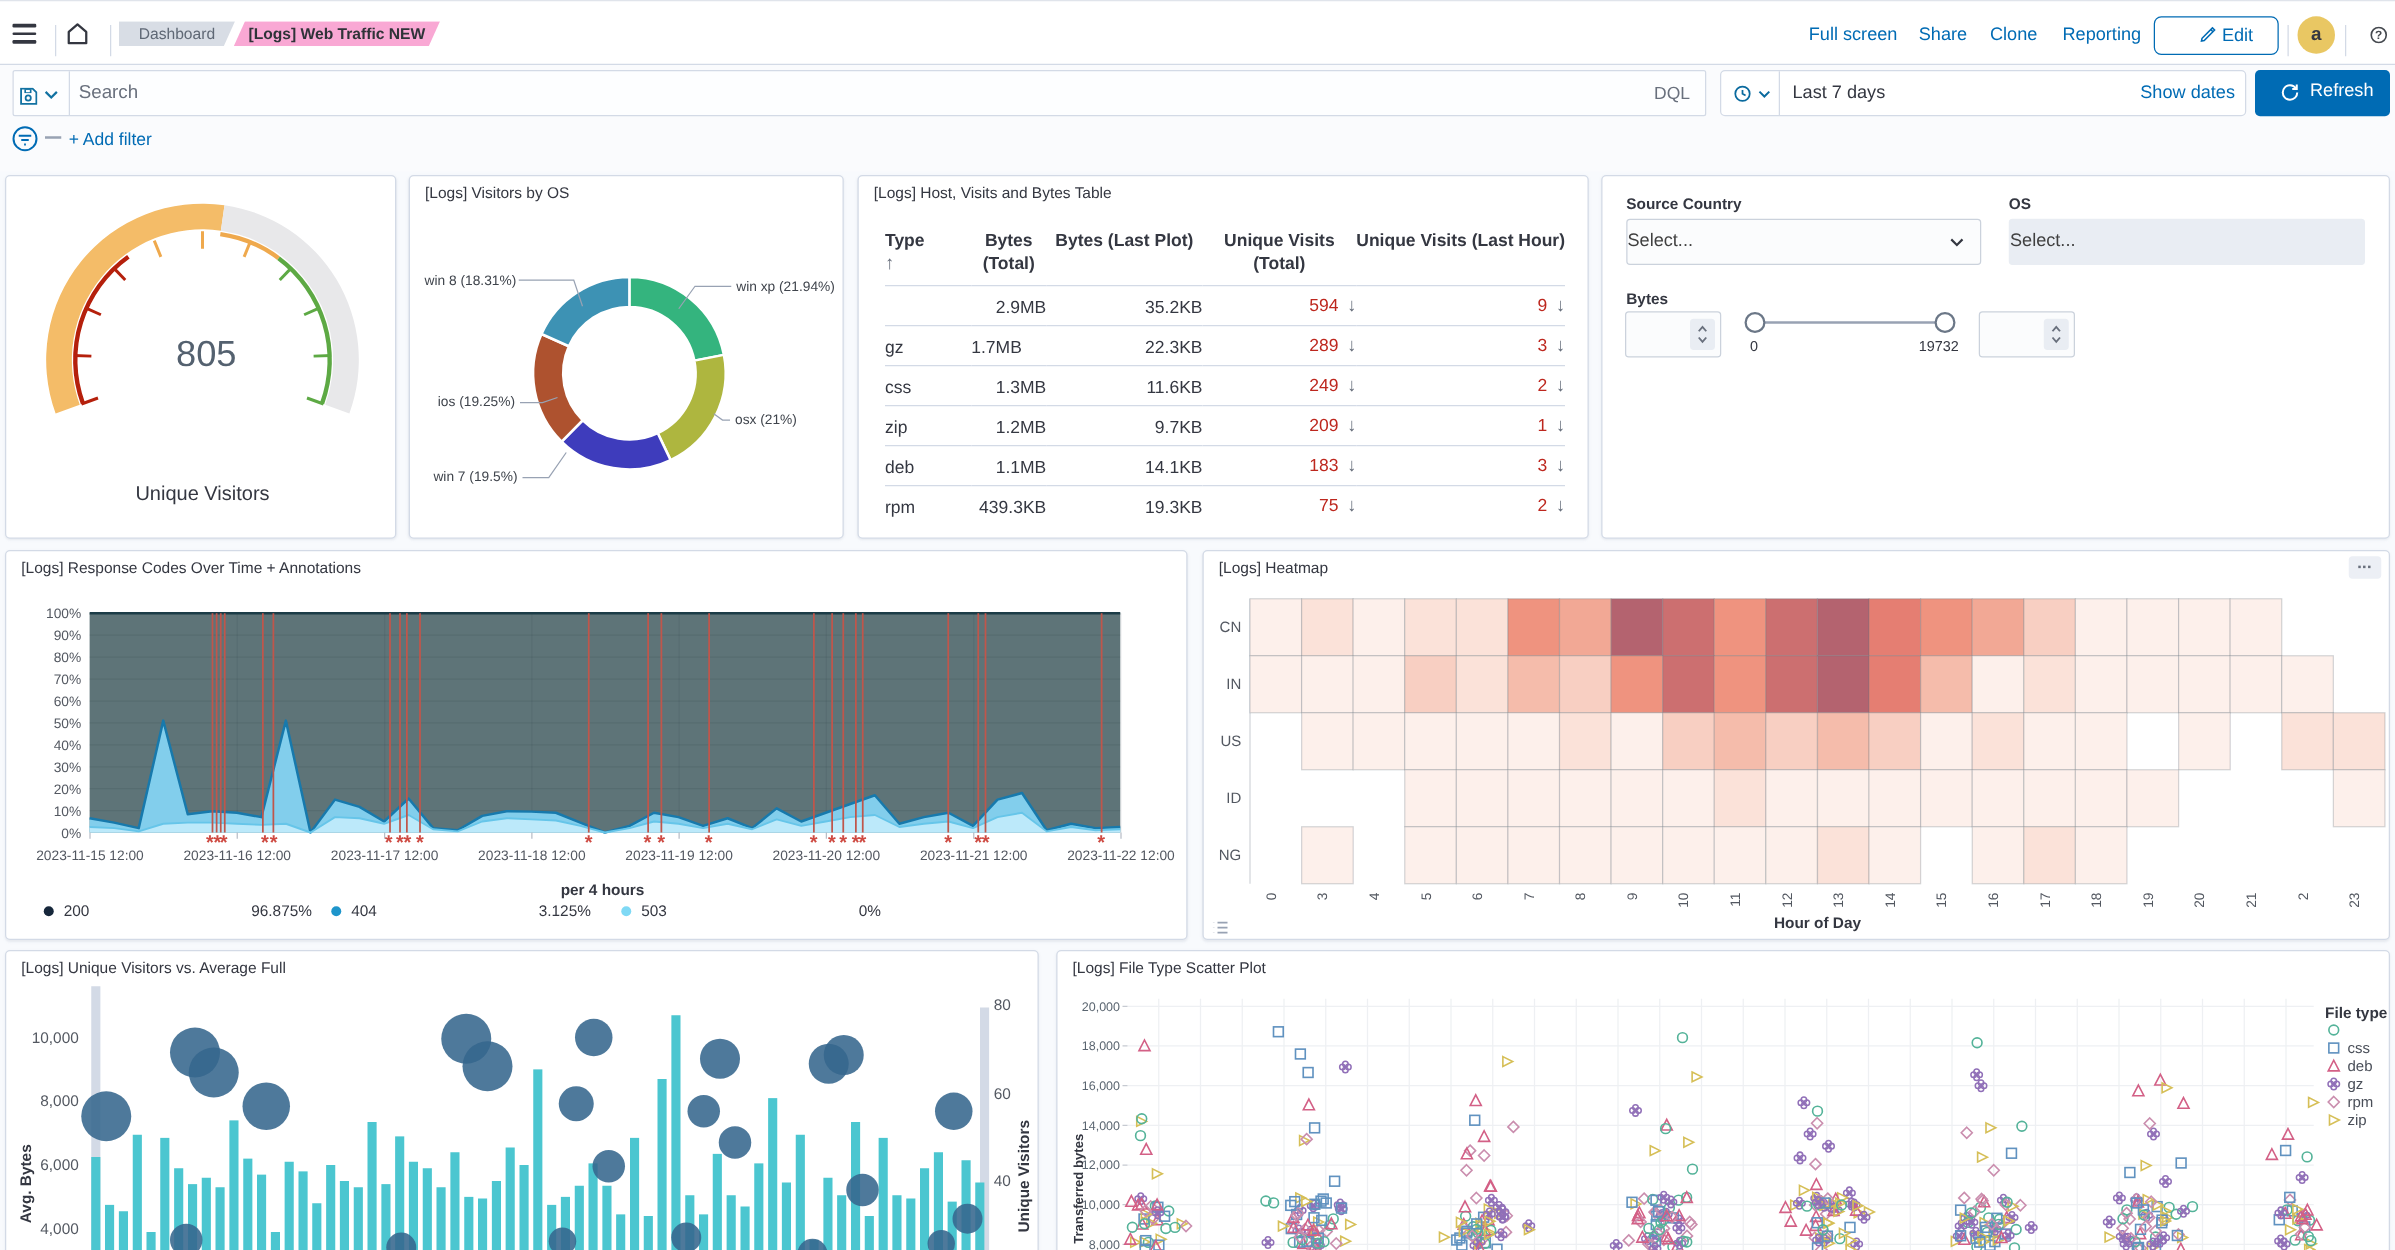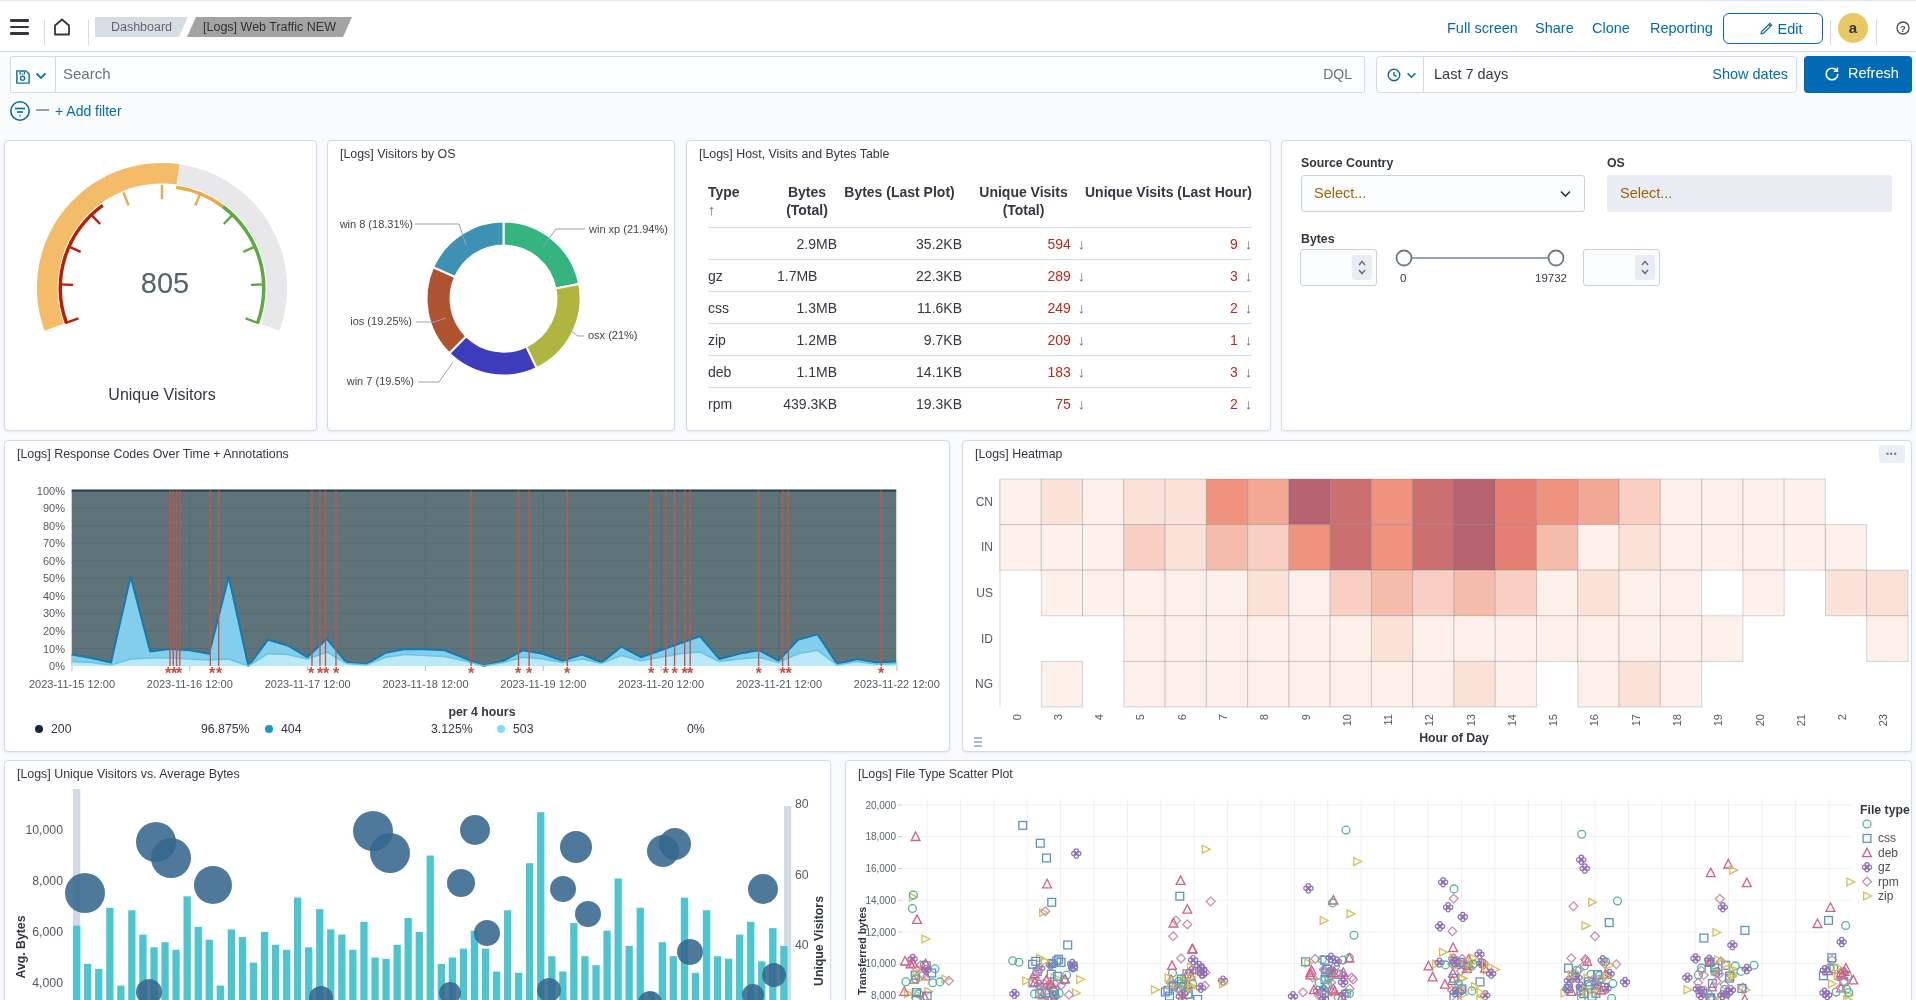--- a/index.html
+++ b/index.html
@@ -4,21 +4,21 @@
 <style>
 * { margin:0; padding:0; box-sizing:border-box; }
 html,body { width:1916px; height:1000px; overflow:hidden; font-family:"Liberation Sans",sans-serif; background:#F8FAFD; }
 .abs { position:absolute; }
 #header { position:absolute; left:0; top:0; width:1916px; height:52px; background:#fff; border-top:1px solid #E0E4EB; border-bottom:1px solid #D3DAE6; }
 .hdiv { position:absolute; top:19px; width:1px; height:25px; background:#D3DAE6; }
 #burger { position:absolute; left:10px; top:18px; width:19px; height:16px; }
 #burger div { height:2.6px; background:#343741; border-radius:1px; margin-bottom:4px; }
 .crumb { position:absolute; top:16px; height:20px; line-height:20px; font-size:12.5px; text-align:center; }
 .crumb1 { background:#D8DDE5; color:#5F6875; clip-path:polygon(0 0, 100% 0, calc(100% - 9px) 100%, 0 100%); }
-.crumb2 { background:#a3a3a3; color:#2F3338; font-weight:normal; clip-path:polygon(9px 0, 100% 0, calc(100% - 9px) 100%, 0 100%); }
+.crumb2 { background:#f9a8d4; color:#2F3338; font-weight:bold; clip-path:polygon(9px 0, 100% 0, calc(100% - 9px) 100%, 0 100%); }
 .toplink { position:absolute; top:19px; font-size:14.5px; color:#006BB4; }
 #editbtn { position:absolute; left:1723px; top:12px; width:100px; height:31px; border:1px solid #006BB4; border-radius:6px; color:#006BB4; font-size:14.5px; text-align:center; line-height:30px;padding-left:16px; }
 #avatar { position:absolute; left:1838px; top:12px; width:30px; height:30px; border-radius:50%; background:#E9C763; color:#343741; font-size:15px; font-weight:bold; text-align:center; line-height:30px; }
 #searchrow { position:absolute; left:0; top:52px; width:1916px; height:85px; background:#FAFBFD; }
 #searchbox { position:absolute; left:10px; top:4px; width:1355px; height:37px; background:#FDFEFF; border:1px solid #D3DAE6; border-radius:2px; }
 #savebtn { position:absolute; left:0; top:0; width:45px; height:35px; border-right:1px solid #D3DAE6; }
 #searchph { position:absolute; left:52px; top:8px; font-size:15px; color:#69707D; }
 #dql { position:absolute; right:12px; top:9px; font-size:14px; color:#69707D; }
 #datebox { position:absolute; left:1376px; top:4px; width:421px; height:37px; background:#fff; border:1px solid #D3DAE6; border-radius:4px; }
 #last7 { position:absolute; left:57px; top:9px; font-size:14.5px; color:#343741; }
@@ -29,21 +29,21 @@
 .panel > svg { position:absolute; left:0; top:0; }
 .ptitle { position:absolute; left:12px; top:6px; font-size:12.4px; font-weight:normal; color:#343741; }
 
 #vtable { position:absolute; left:21px; top:40px; width:544px; font-size:14px; color:#343741; border-collapse:collapse; }
 #vtable th { font-weight:bold; vertical-align:top; padding:2px 0 8px 0; line-height:18px; white-space:nowrap; }
 #vtable td { border-top:1px solid #D3DAE6; height:32px; padding:0; }
 .rnum { color:#BD271E; }
 .darr { color:#69707D; font-size:14.5px; padding-left:7px; }
 
 .clabel { position:absolute; font-size:12.3px; font-weight:bold; color:#343741; }
-.csel { position:absolute; height:37px; background:#FBFCFD; border:1px solid #CBD2DC; border-radius:3px; font-size:14.5px; color:#a16207; line-height:35px; padding-left:12px; }
+.csel { position:absolute; height:37px; background:#FBFCFD; border:1px solid #CBD2DC; border-radius:3px; font-size:14.5px; color:#404040; line-height:35px; }
 .cseldis { background:#E9EDF3; border:1px solid #E9EDF3; }
 .cnum { position:absolute; width:77px; height:37px; background:#FBFCFD; border:1px solid #CBD2DC; border-radius:3px; }
 .stepper { position:absolute; right:4px; top:5px; width:20px; height:25px; background:#E9EDF3; border-radius:3px; }
 </style>
 </head>
 <body>
 
 <div id="header">
   <div id="burger">
       <div></div>
@@ -489,21 +489,21 @@
         <line x1="8" y1="297" x2="8" y2="297.1"></line>
         <line x1="11" y1="297" x2="19" y2="297"></line>
         <line x1="8" y1="301" x2="8" y2="301.1"></line>
         <line x1="11" y1="301" x2="19" y2="301"></line>
         <line x1="8" y1="305" x2="8" y2="305.1"></line>
         <line x1="11" y1="305" x2="19" y2="305"></line>
       </g>
     </svg>
   </div>
 <div class="panel" style="left:4px;top:760px;width:827px;height:242px;border-radius:4px 4px 0 0">
-  <div class="ptitle">[Logs] Unique Visitors vs. Average Bytes</div>
+  <div class="ptitle">[Logs] Unique Visitors vs. Average Full</div>
     <svg width="827" height="240" viewBox="0 0 827 240">
       <rect x="68" y="28" width="7.3" height="212" fill="#D3DAE6"></rect>
       <rect x="779" y="45" width="7.3" height="195" fill="#D3DAE6"></rect>
       <rect x="68.0" y="164.6" width="7.3" height="75.4" fill="#4BC6D0"></rect>
       <rect x="79.0" y="202.9" width="7.3" height="37.1" fill="#4BC6D0"></rect>
       <rect x="90.1" y="208.0" width="7.3" height="32.0" fill="#4BC6D0"></rect>
       <rect x="101.2" y="146.8" width="7.3" height="93.2" fill="#4BC6D0"></rect>
       <rect x="112.2" y="224.6" width="7.3" height="15.4" fill="#4BC6D0"></rect>
       <rect x="123.2" y="149.3" width="7.3" height="90.7" fill="#4BC6D0"></rect>
       <rect x="134.3" y="173.6" width="7.3" height="66.4" fill="#4BC6D0"></rect>

